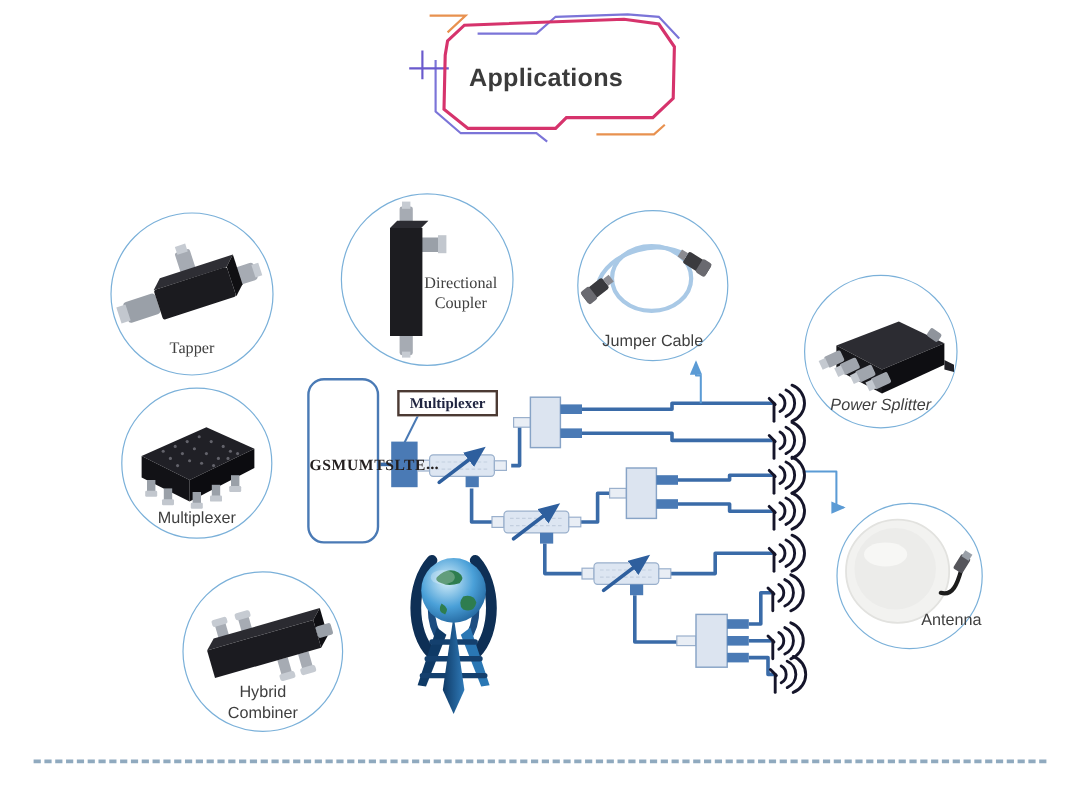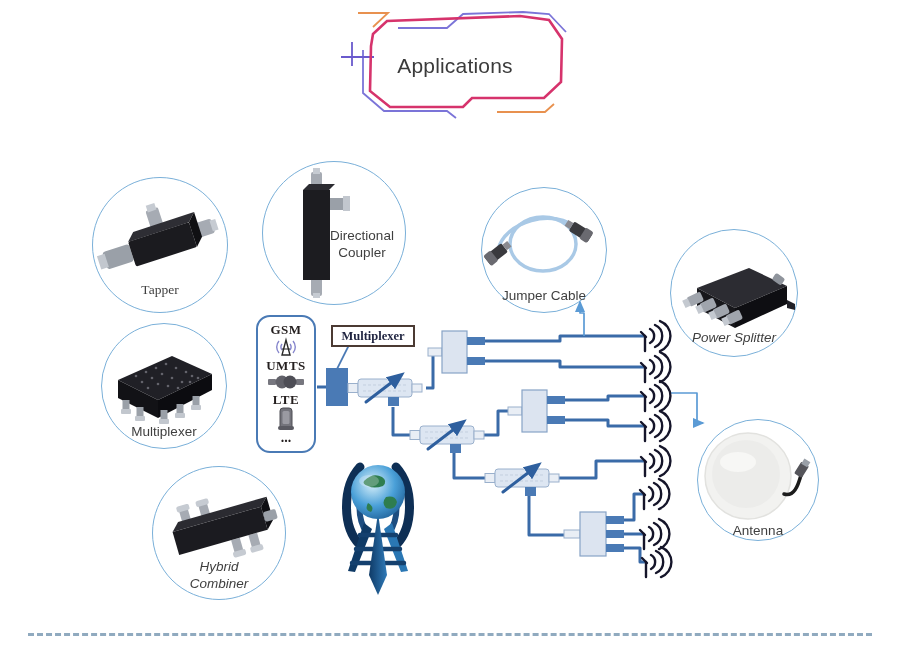--- a/index.html
+++ b/index.html
@@ -1,31 +1,31 @@
 <!DOCTYPE html>
 <html><head>
 <meta charset="utf-8">
 <style>
   html,body{margin:0;padding:0;background:#fff;}
   .stage{position:relative;width:900px;height:654px;background:#ffffff;overflow:hidden;
          font-family:"Liberation Sans",sans-serif;}
   .abs{position:absolute;}
   
   .title-text{position:absolute;left:330px;top:54px;width:250px;text-align:center;
-              font-size:21px;color:#3b3b3b;letter-spacing:.2px;}
+              font-size:21px;color:#3b3b3b;letter-spacing:.2px;font-weight:bold;}
   
   .comp-circle{position:absolute;border:1.7px solid #7ab0d9;border-radius:50%;background:#fff;}
   .comp-art{position:absolute;left:0;top:0;}
   .comp-label{position:absolute;left:0;width:100%;text-align:center;
               font-size:13.5px;line-height:1.25;color:#3f3f3f;}
   .lab-right{left:auto;right:6px;width:74px;}
   
   .gsm-box{position:absolute;left:256px;top:315px;width:60px;height:138px;
            border:2.5px solid #4a7ab5;border-radius:14px;background:#fff;
-           display:flex;flex-direction:column;align-items:center;justify-content:flex-start;
+           display:flex;flex-direction:row;align-items:center;justify-content:flex-start;
            padding-top:6px;box-sizing:border-box;z-index:3;}
   .tech-label{font-family:"Liberation Serif","DejaVu Serif",serif;font-weight:bold;
               font-size:13px;color:#241f1f;letter-spacing:.5px;line-height:1;}
   .tech-ellipsis{font-family:"Liberation Serif","DejaVu Serif",serif;font-weight:bold;
                  font-size:14px;color:#241f1f;line-height:.4;margin-top:2px;}
   .gsm-box svg{display:block;margin:1px 0 2px 0;}
   
   .mux-label{position:absolute;left:331px;top:325px;width:80px;height:18px;
              border:2px solid #4b3a33;background:#fff;z-index:4;
              font-family:"Liberation Serif","DejaVu Serif",serif;font-weight:bold;
@@ -69,35 +69,35 @@
         <rect x="100" y="57" width="22" height="15" rx="3" fill="#a6abb3"></rect>
         <rect x="120" y="59" width="6" height="11" fill="#c6cbd2"></rect>
         <polygon points="36,54 44,46 108,46 100,54" fill="#2e2e34"></polygon>
         <polygon points="100,54 108,46 108,72 100,80" fill="#101013"></polygon>
         <rect x="36" y="54" width="64" height="26" rx="2" fill="#1b1b1f"></rect>
       </g>
     </svg>
     <div class="comp-label" style="top:104px;font-family:Liberation Serif, serif;">Tapper</div>
   </div>
 
-  <div class="comp-circle" style="left:262px;top:161px;width:142px;height:142px;">
+  <div class="comp-circle" style="left:284px;top:161px;width:142px;height:142px;font-family:Liberation Serif, serif;">
     <svg class="comp-art" width="142" height="142" viewBox="0 0 142 142">
       <rect x="48" y="10" width="11" height="20" rx="2" fill="#a6abb3"></rect>
       <rect x="50" y="6" width="7" height="6" fill="#c6cbd2"></rect>
       <rect x="48" y="116" width="11" height="18" rx="2" fill="#a6abb3"></rect>
       <rect x="50" y="131" width="7" height="5" fill="#c6cbd2"></rect>
       <rect x="64" y="36" width="18" height="12" rx="2" fill="#9aa0a8"></rect>
       <rect x="80" y="34" width="7" height="15" fill="#c2c7ce"></rect>
       <polygon points="40,28 46,22 72,22 66,28" fill="#2c2c32"></polygon>
       <rect x="40" y="28" width="27" height="90" fill="#1c1c20"></rect>
     </svg>
     <div class="comp-label lab-right" style="top:66px;">Directional Coupler</div>
   </div>
 
-  <div class="comp-circle" style="left:481px;top:187px;width:124px;height:124px;">
+  <div class="comp-circle" style="left:481px;top:175px;width:124px;height:124px;">
     <svg class="comp-art" width="124" height="124" viewBox="0 0 124 124">
       <ellipse cx="61" cy="56" rx="33" ry="27" fill="none" stroke="#a9c9e6" stroke-width="3.5"></ellipse>
       <path d="M16,62 C22,34 72,18 97,42" fill="none" stroke="#a9c9e6" stroke-width="3.5"></path>
       <g transform="rotate(-38 16 64)">
         <rect x="2" y="59" width="22" height="11" rx="2" fill="#3a3a3e"></rect>
         <rect x="2" y="58" width="9" height="13" rx="2" fill="#6a6a70"></rect>
         <rect x="24" y="61" width="6" height="7" fill="#8a8a90"></rect>
       </g>
       <g transform="rotate(32 100 44)">
         <rect x="88" y="39" width="22" height="11" rx="2" fill="#3a3a3e"></rect>
@@ -181,21 +181,21 @@
           </g>
         <g transform="translate(94,72)">
             <rect x="-3.5" y="0" width="7" height="11" fill="#9aa0a8"></rect>
             <rect x="-5" y="9" width="10" height="5" rx="1" fill="#c2c7ce"></rect>
           </g>
       </g>
     </svg>
     <div class="comp-label" style="top:100px;">Multiplexer</div>
   </div>
 
-  <div class="comp-circle" style="left:152px;top:466px;width:132px;height:132px;font-style:italic;">
+  <div class="comp-circle" style="left:152px;top:476px;width:132px;height:132px;">
     <svg class="comp-art" width="132" height="132" viewBox="0 0 132 132">
       <g transform="rotate(-16 66 60)">
         <g>
             <rect x="32" y="34" width="9" height="14" fill="#a6abb3"></rect>
             <rect x="30" y="29" width="13" height="6" rx="2" fill="#c6cbd2"></rect>
           </g>
         <g>
             <rect x="52" y="34" width="9" height="14" fill="#a6abb3"></rect>
             <rect x="50" y="29" width="13" height="6" rx="2" fill="#c6cbd2"></rect>
           </g>
@@ -220,21 +220,21 @@
     <svg class="comp-art" width="120" height="120" viewBox="0 0 120 120">
       <circle cx="50" cy="56" r="43" fill="#f2f2f0" stroke="#e2e2df" stroke-width="1.5"></circle>
       <circle cx="48" cy="54" r="34" fill="#ececea"></circle>
       <ellipse cx="40" cy="42" rx="18" ry="10" fill="#f7f7f5"></ellipse>
       <path d="M86,74 C96,77 100,66 103,55" fill="none" stroke="#1c1c1c" stroke-width="3.5" stroke-linecap="round"></path>
       <g transform="rotate(-58 104 50)">
         <rect x="97" y="45" width="14" height="9" rx="1.5" fill="#55555b"></rect>
         <rect x="109" y="46" width="6" height="7" fill="#9aa0a8"></rect>
       </g>
     </svg>
-    <div class="comp-label" style="top:103px;">Antenna</div>
+    <div class="comp-label" style="top:89px;text-align:right;">Antenna</div>
   </div>
 
   <div class="gsm-box">
     <div class="tech-label">GSM</div>
     <svg width="32" height="20" viewBox="0 0 32 20">
       <path d="M9,4 a9,9 0 0 0 0,12 M12,7 a5,5 0 0 0 0,6 M23,4 a9,9 0 0 1 0,12 M20,7 a5,5 0 0 1 0,6" fill="none" stroke="#8585cc" stroke-width="1.4"></path>
       <polygon points="16,3 12,18 20,18" fill="none" stroke="#2a2a2a" stroke-width="1.4"></polygon>
       <line x1="12" y1="12" x2="20" y2="12" stroke="#2a2a2a" stroke-width="1"></line>
     </svg>
     <div class="tech-label">UMTS</div>

